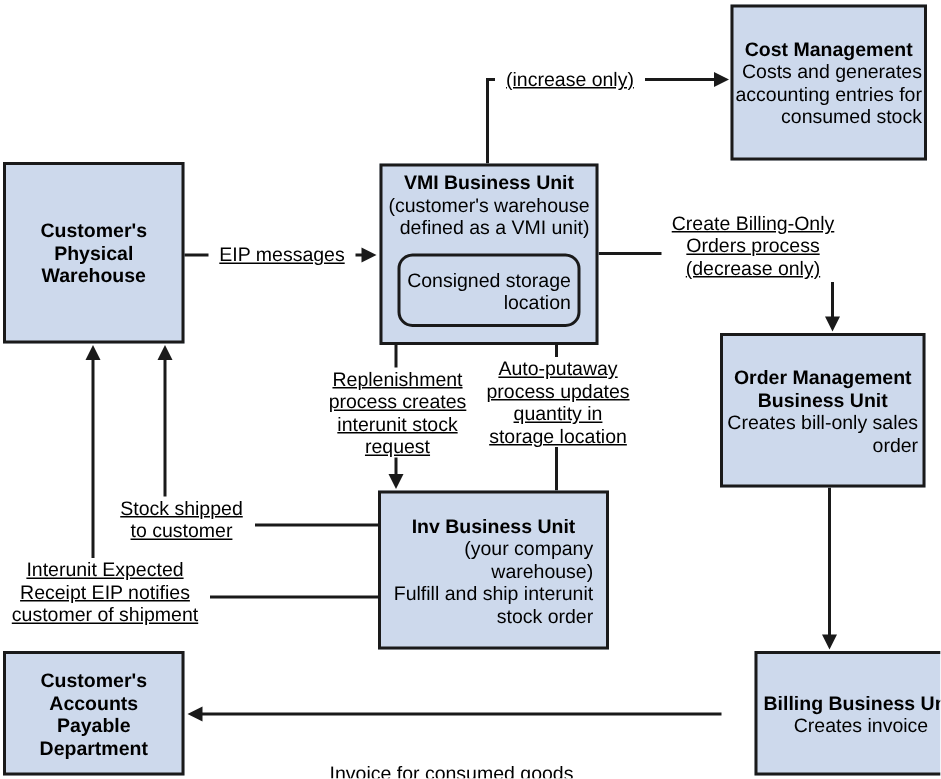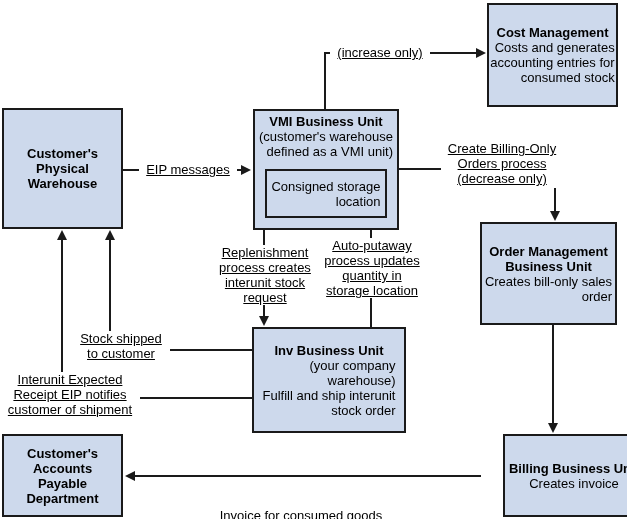--- a/index.html
+++ b/index.html
@@ -74,21 +74,21 @@
 Physical
 Warehouse</div>
   </div>
 
   <div class="box" style="left:253px;top:109px;width:146px;height:121px;justify-content:flex-start;padding-top:3px;">
     <div class="title">VMI Business Unit</div>
     <div class="body">(customer's warehouse
 defined as a VMI unit)</div>
   </div>
 
-  <div class="box" style="left:265px;top:169px;width:122px;height:49px;">
+  <div class="box" style="left:265px;top:169px;width:122px;height:49px;border-radius:10px;">
     <div class="body">Consigned storage
 location</div>
   </div>
 
   <div class="box" style="left:487px;top:3px;width:131px;height:104px;">
     <div class="title">Cost Management</div>
     <div class="body">Costs and generates
 accounting entries for
 consumed stock</div>
   </div>

